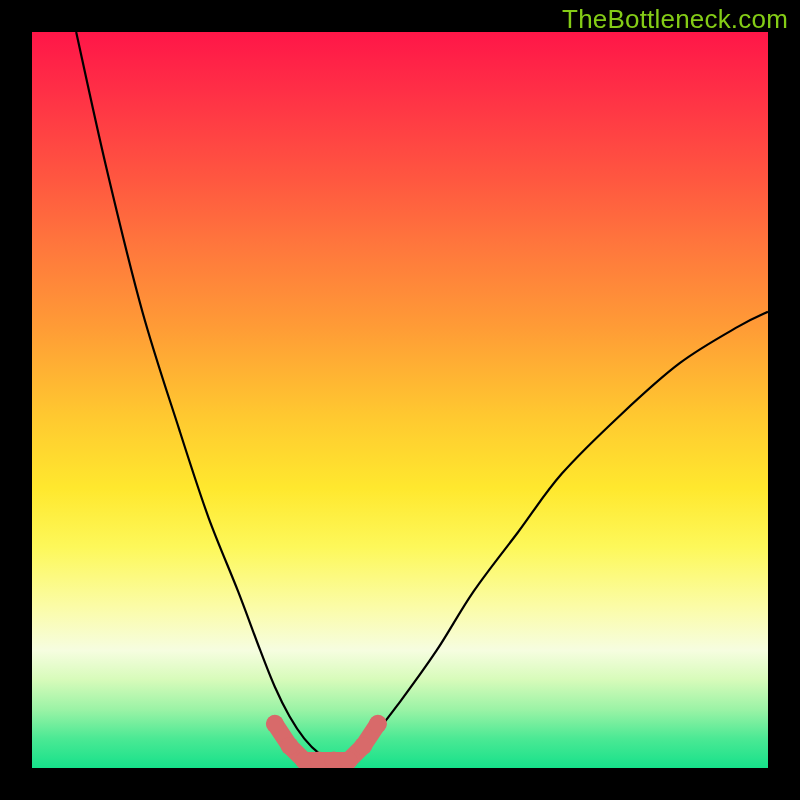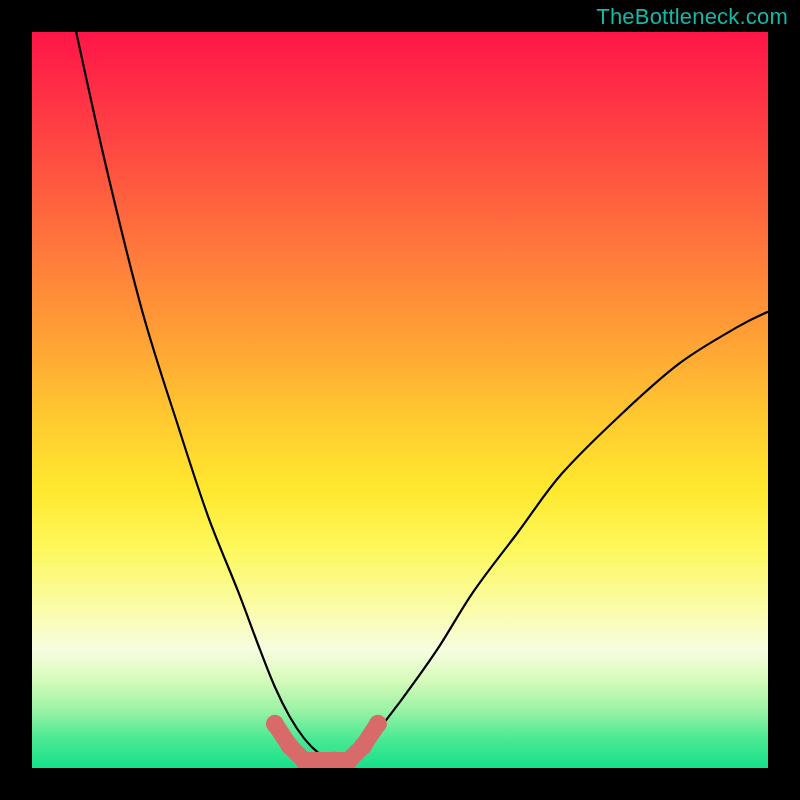--- a/index.html
+++ b/index.html
@@ -14,22 +14,22 @@
   .frame {
     position: relative;
     width: 800px;
     height: 800px;
     background: #000;
   }
   .watermark {
     position: absolute;
     top: 4px;
     right: 12px;
-    color: #14b8a6;
-    font-size: 22px;
+    color: #84cc16;
+    font-size: 26px;
     font-weight: 400;
     letter-spacing: 0.2px;
     z-index: 5;
   }
   .plot-area {
     position: absolute;
     left: 32px;
     top: 32px;
     width: 736px;
     height: 736px;

